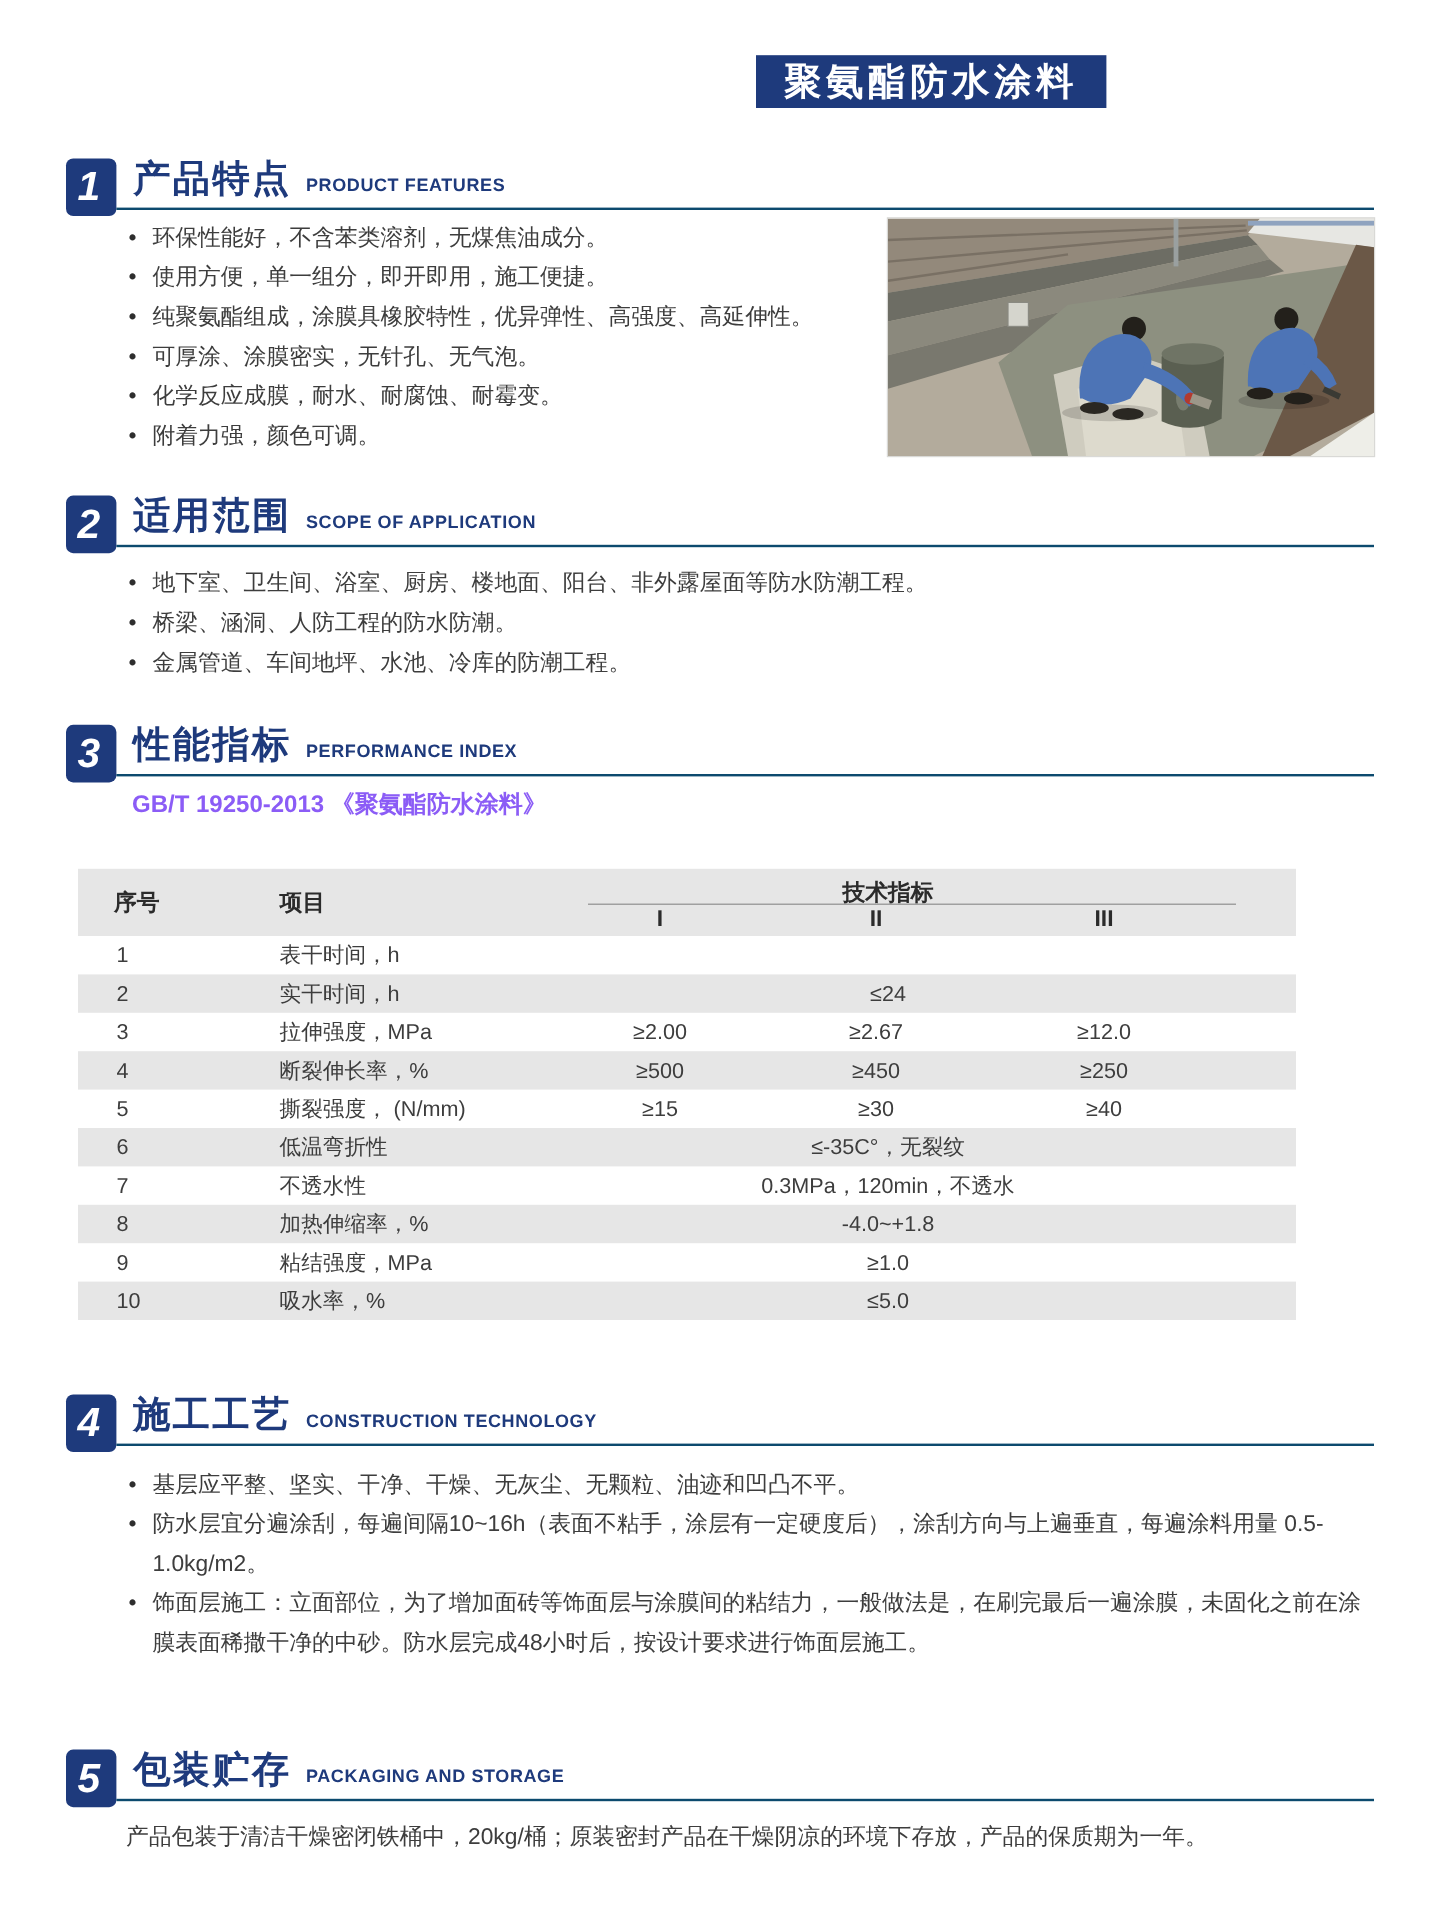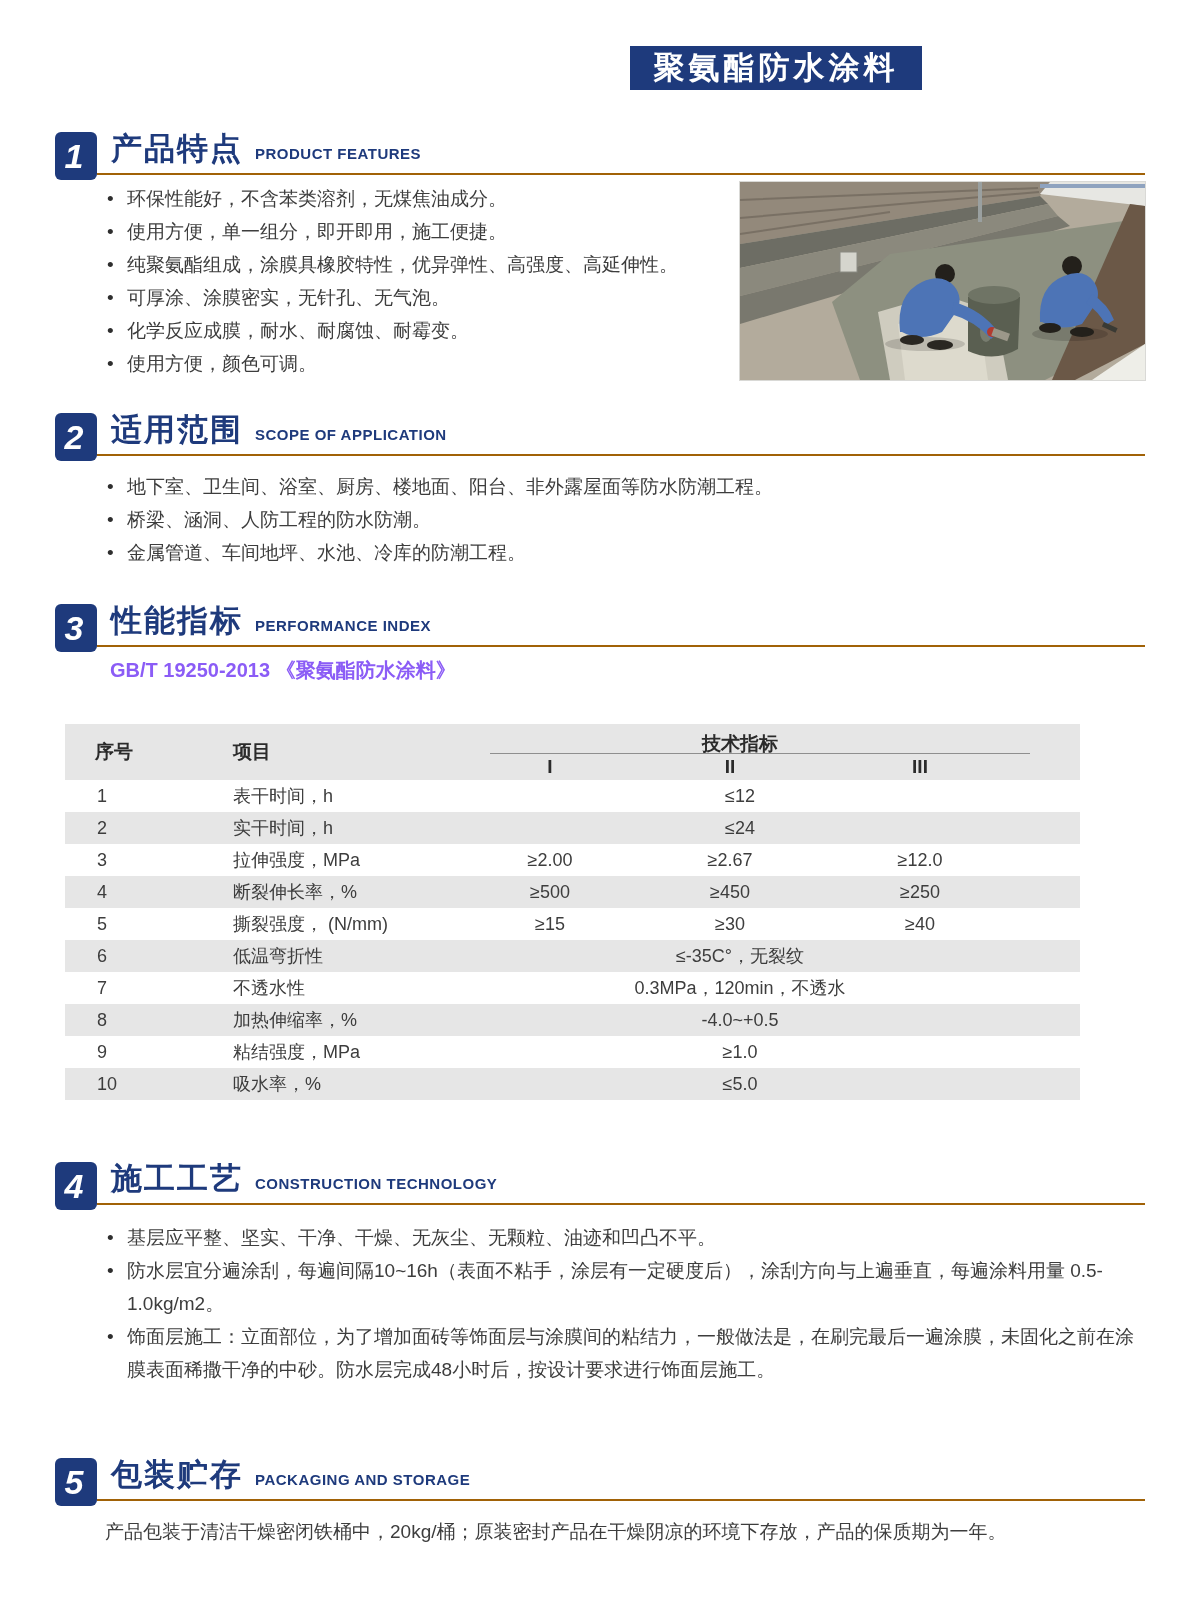--- a/index.html
+++ b/index.html
@@ -18,21 +18,21 @@
   
   .sec-header { display:flex; align-items:flex-end; }
   .sec-num {
     width:42px; height:48px; background:#1e3a7c; border-radius:6px;
     color:#ffffff; font-size:34px; font-weight:bold; font-style:italic;
     display:flex; align-items:center; justify-content:center; flex:0 0 auto;
     margin-bottom:-5px; padding-right:4px;
   }
   .sec-line {
     flex:1; display:flex; align-items:baseline; gap:12px;
-    border-bottom:2px solid #a16207; padding:0 0 3px 14px;
+    border-bottom:2px solid #0c4a6e; padding:0 0 3px 14px;
   }
   .sec-title { font-size:31px; font-weight:bold; color:#1e3a7c; letter-spacing:2px; }
   .sec-sub { font-size:15px; font-weight:bold; color:#1e3a7c; letter-spacing:0.5px; }
   
   ul.bullets { list-style:none; padding-left:50px; }
   ul.bullets li {
     position:relative; padding-left:22px; font-size:19px; line-height:33px; color:#3d3d3d;
   }
   ul.bullets li::before { content:"\2022"; position:absolute; left:2px; top:0; color:#2e2e2e; }
   
@@ -92,21 +92,21 @@
     </div>
   </div>
 
   <div class="sec1-body">
     <ul class="bullets">
       <li>环保性能好，不含苯类溶剂，无煤焦油成分。</li>
       <li>使用方便，单一组分，即开即用，施工便捷。</li>
       <li>纯聚氨酯组成，涂膜具橡胶特性，优异弹性、高强度、高延伸性。</li>
       <li>可厚涂、涂膜密实，无针孔、无气泡。</li>
       <li>化学反应成膜，耐水、耐腐蚀、耐霉变。</li>
-      <li>使用方便，颜色可调。</li>
+      <li>附着力强，颜色可调。</li>
     </ul>
 
     <svg class="photo" viewBox="0 0 405 198" aria-hidden="true">
       <rect width="405" height="198" fill="#b3ab9c"></rect>
 
       <polygon points="0,0 310,0 300,14 0,62" fill="#93897b"></polygon>
       <path d="M0,18 L298,6 M0,36 L299,10 M0,52 L150,30" stroke="#6c6357" stroke-width="2" fill="none" opacity="0.65"></path>
 
       <polygon points="0,62 300,14 308,22 0,86" fill="#6d6d64"></polygon>
       <polygon points="0,86 308,22 318,34 0,114" fill="#8b897d"></polygon>
@@ -179,21 +179,20 @@
       <div class="th item">项目</div>
       <div class="th tech">技术指标</div>
       <div class="th g g1">I</div>
       <div class="th g g2">II</div>
       <div class="th g g3">III</div>
     </div>
     <div class="tbody">
       <div class="trow">
         <div class="td no">1</div>
         <div class="td item">表干时间，h</div>
-        <div class="td vspan">≤12</div>
       </div>
       <div class="trow">
         <div class="td no">2</div>
         <div class="td item">实干时间，h</div>
         <div class="td vspan">≤24</div>
       </div>
       <div class="trow">
         <div class="td no">3</div>
         <div class="td item">拉伸强度，MPa</div>
         <div class="td v1">≥2.00</div>
@@ -220,21 +219,21 @@
         <div class="td vspan">≤-35C°，无裂纹</div>
       </div>
       <div class="trow">
         <div class="td no">7</div>
         <div class="td item">不透水性</div>
         <div class="td vspan">0.3MPa，120min，不透水</div>
       </div>
       <div class="trow">
         <div class="td no">8</div>
         <div class="td item">加热伸缩率，%</div>
-        <div class="td vspan">-4.0~+0.5</div>
+        <div class="td vspan">-4.0~+1.8</div>
       </div>
       <div class="trow">
         <div class="td no">9</div>
         <div class="td item">粘结强度，MPa</div>
         <div class="td vspan">≥1.0</div>
       </div>
       <div class="trow">
         <div class="td no">10</div>
         <div class="td item">吸水率，%</div>
         <div class="td vspan">≤5.0</div>

